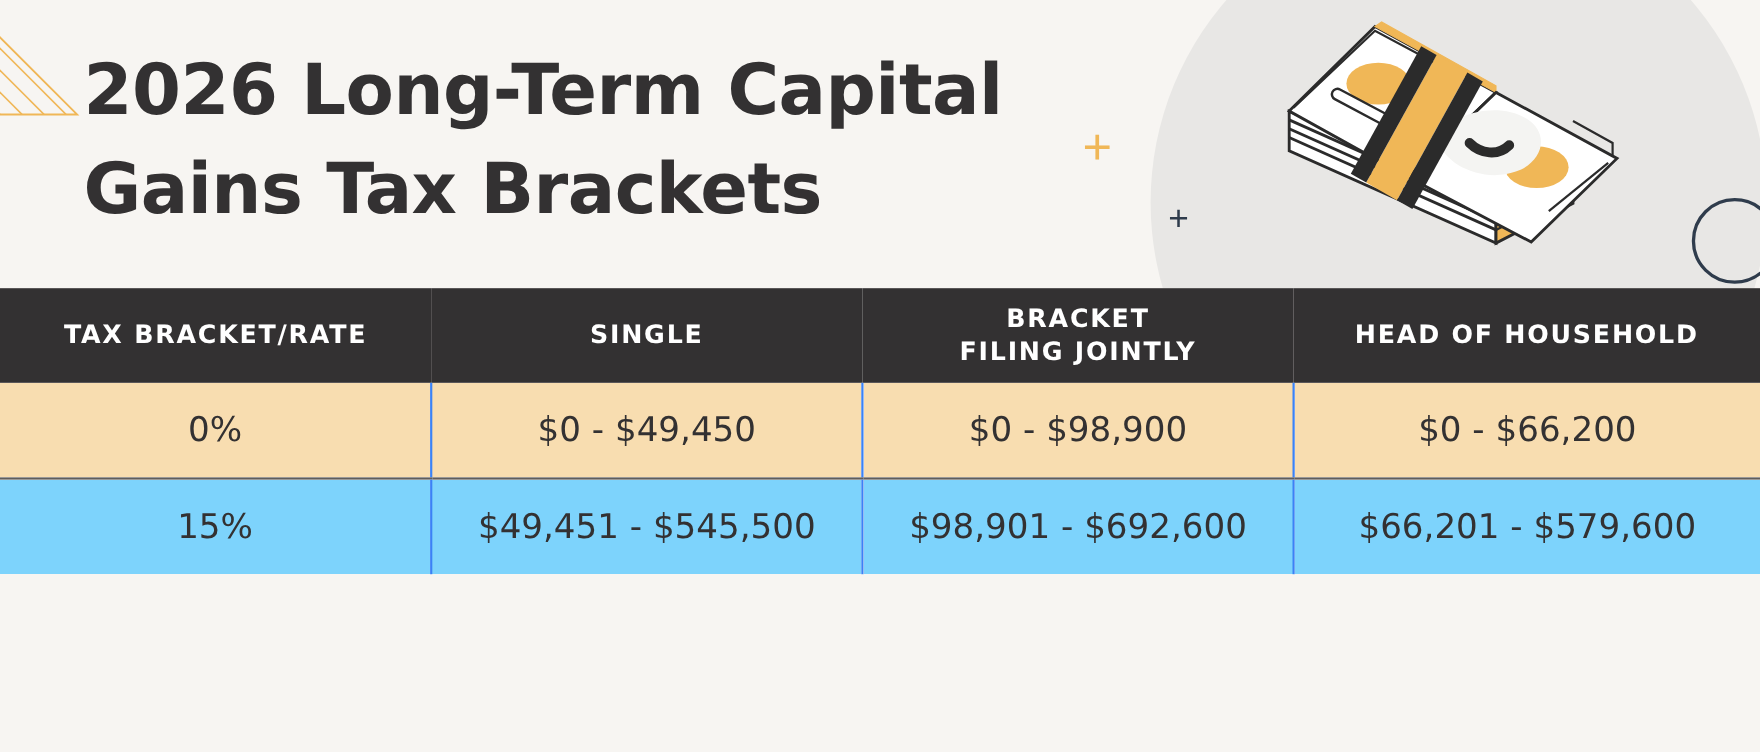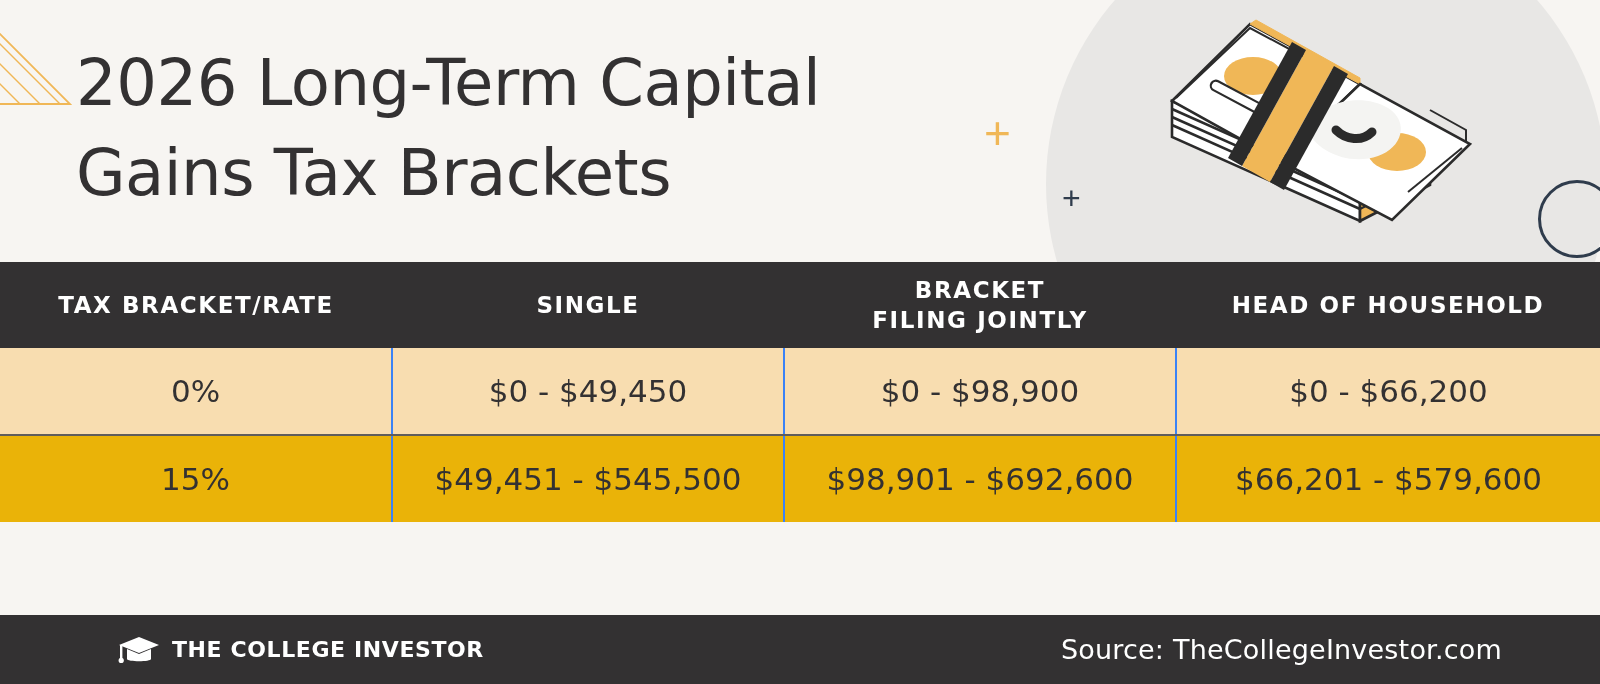--- a/index.html
+++ b/index.html
@@ -50,21 +50,21 @@
   }
   .title {
     position: absolute;
     left: 76px;
     top: 38px;
     width: 900px;
     margin: 0;
     font-family: "DejaVu Sans", sans-serif;
     font-size: 64px;
     line-height: 90px;
-    font-weight: 400;
+    font-weight: 700;
     letter-spacing: -0.5px;
     color: #333132;
     white-space: pre-line;
   }
   .plus {
     position: absolute;
     font-weight: 400;
     line-height: 1;
     font-family: "Liberation Sans", sans-serif;
   }
@@ -143,21 +143,21 @@
     white-space: nowrap;
     overflow: hidden;
   }
   .table tbody td:first-child {
     border-left: 0;
   }
   .table tbody tr:last-child td {
     border-bottom: 0;
   }
   .row-tan td { background: #f8ddb0; }
-  .row-white td { background: #eab308; }
+  .row-white td { background: #7dd3fc; }
 
   
   .footer {
     position: absolute;
     left: 0;
     top: 615px;
     width: 1600px;
     height: 69px;
     background: #333132;
     display: flex;
@@ -287,26 +287,14 @@
       </tr>
       <tr class="row-white">
         <td>15%</td>
         <td>$49,451 - $545,500</td>
         <td>$98,901 - $692,600</td>
         <td>$66,201 - $579,600</td>
       </tr>
     </tbody>
   </table>
 
-  <div class="footer">
-    <div class="brand">
-      <svg width="42" height="30" viewBox="0 0 42 30">
-        <path d="M21 2 L41 10 L21 18 L1 10 Z" fill="#ffffff"></path>
-        <path d="M9 14 L9 24 C9 27 33 27 33 24 L33 14 L21 19 Z" fill="#ffffff"></path>
-        <rect x="2" y="10" width="2.4" height="14" fill="#ffffff"></rect>
-        <circle cx="3.2" cy="25.4" r="2.6" fill="#ffffff"></circle>
-      </svg>
-      <span class="brand-name">THE COLLEGE INVESTOR</span>
-    </div>
-    <div class="source">Source: TheCollegeInvestor.com</div>
-  </div>
 
 </div>
 
 </body></html>

